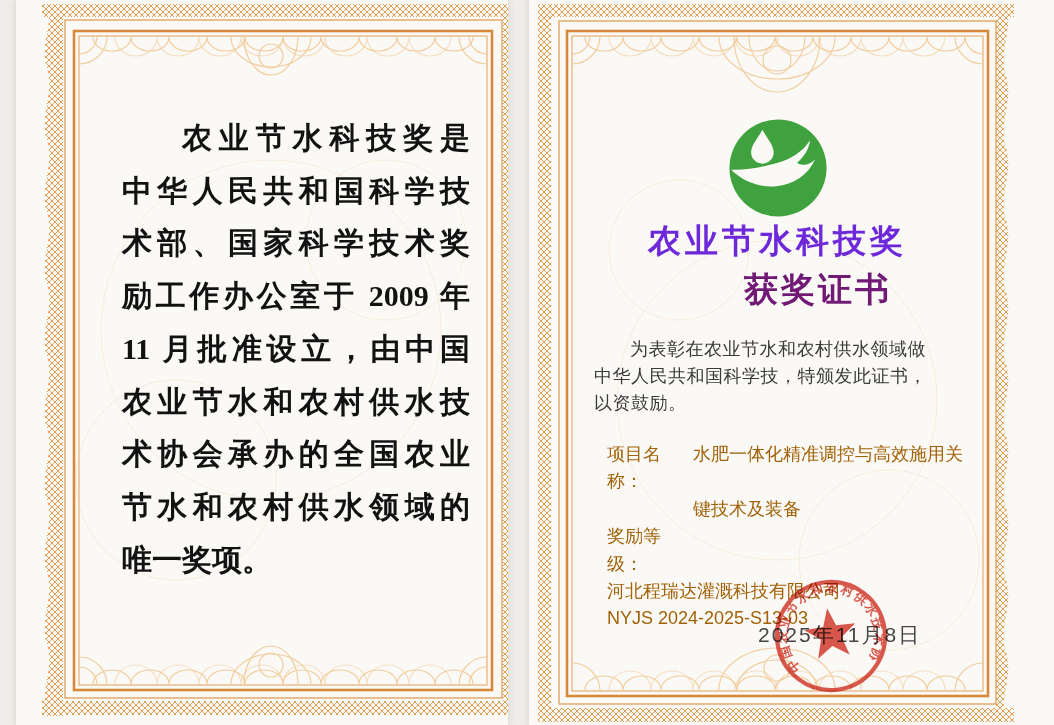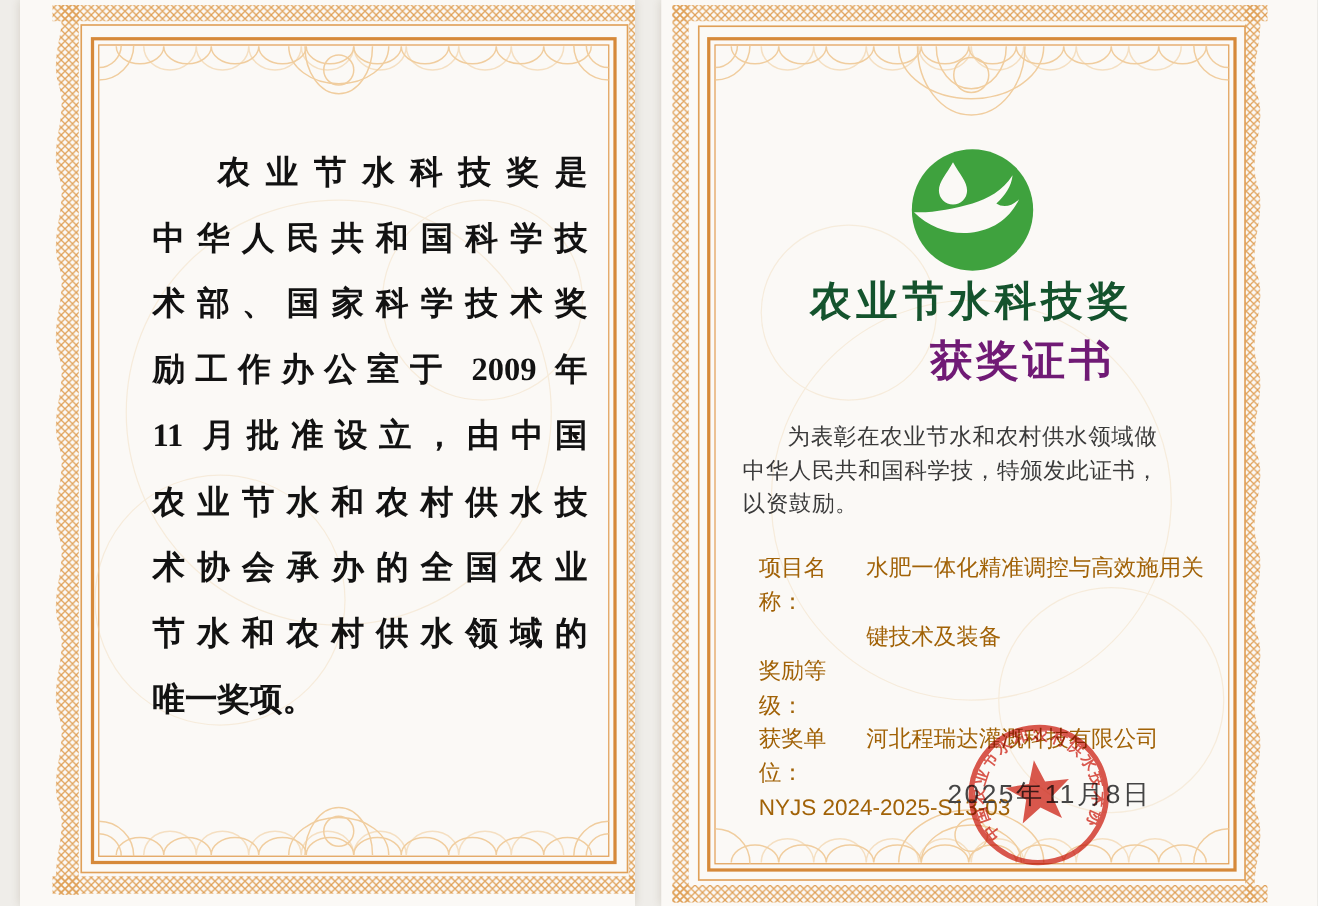--- a/index.html
+++ b/index.html
@@ -5,28 +5,28 @@
   html,body{margin:0;padding:0;background:#e9e7e3;}
   .stage{position:relative;width:1054px;height:725px;overflow:hidden;
          font-family:"Liberation Sans","DejaVu Sans",sans-serif;background:#efede9;}
   .page{position:absolute;top:0;height:725px;background:#fbf9f6;box-shadow:0 0 7px rgba(90,70,40,.18);}
   .page-left{left:16px;width:492px;}
   .page-right{left:529px;width:525px;}
   .deco{position:absolute;left:0;top:0;z-index:1;}
   
   .award-desc{position:absolute;left:106px;top:112px;width:348px;z-index:2;
               font-family:"Liberation Serif","DejaVu Serif",serif;font-weight:700;
-              font-size:26px;color:#121212;line-height:52.7px;}
+              font-size:30px;color:#121212;line-height:52.7px;}
   .lline{text-align:justify;text-align-last:justify;white-space:nowrap;}
   .lline.indent{text-indent:2em;}
   .lline.last{text-align-last:left;}
   
   .logo{position:absolute;left:197px;top:116px;width:104px;height:104px;z-index:2;}
   .cert-title{position:absolute;left:38px;top:221px;width:421px;z-index:2;text-align:center;
-              font-size:33px;font-weight:800;letter-spacing:4px;color:#14532d;line-height:40px;}
+              font-size:33px;font-weight:800;letter-spacing:4px;color:#6d28d9;line-height:40px;}
   .cert-subtitle{position:absolute;left:38px;top:269px;width:502px;z-index:2;text-align:center;
               font-size:34px;font-weight:800;letter-spacing:3px;color:#701a75;line-height:40px;}
   .intro{position:absolute;left:65px;top:336px;width:352px;z-index:2;
          font-size:18px;line-height:27px;color:#3a3a3a;letter-spacing:.5px;}
   .intro .iline{white-space:nowrap;}
   .intro .iline.indent{text-indent:2em;}
   .fields{position:absolute;left:78px;top:441px;width:380px;z-index:2;
           font-size:18px;line-height:27.4px;color:#a16207;}
   .frow{display:flex;}
   .flabel{width:86px;flex:0 0 86px;}
@@ -175,21 +175,20 @@
         <span class="fvalue">水肥一体化精准调控与高效施用关</span>
       </div>
       <div class="frow">
         <span class="flabel"></span>
         <span class="fvalue">键技术及装备</span>
       </div>
       <div class="frow">
         <span class="flabel">奖励等级：</span>
       </div>
       <div class="frow">
-        <span class="flabel">获奖单位：</span>
         <span class="fvalue">河北程瑞达灌溉科技有限公司</span>
       </div>
       <div class="frow">
         <span class="fvalue">NYJS 2024-2025-S13-03</span>
       </div>
     </div>
 
     <div class="cert-date">2025年11月8日</div>
 
     <svg class="seal" viewBox="0 0 150 150">

